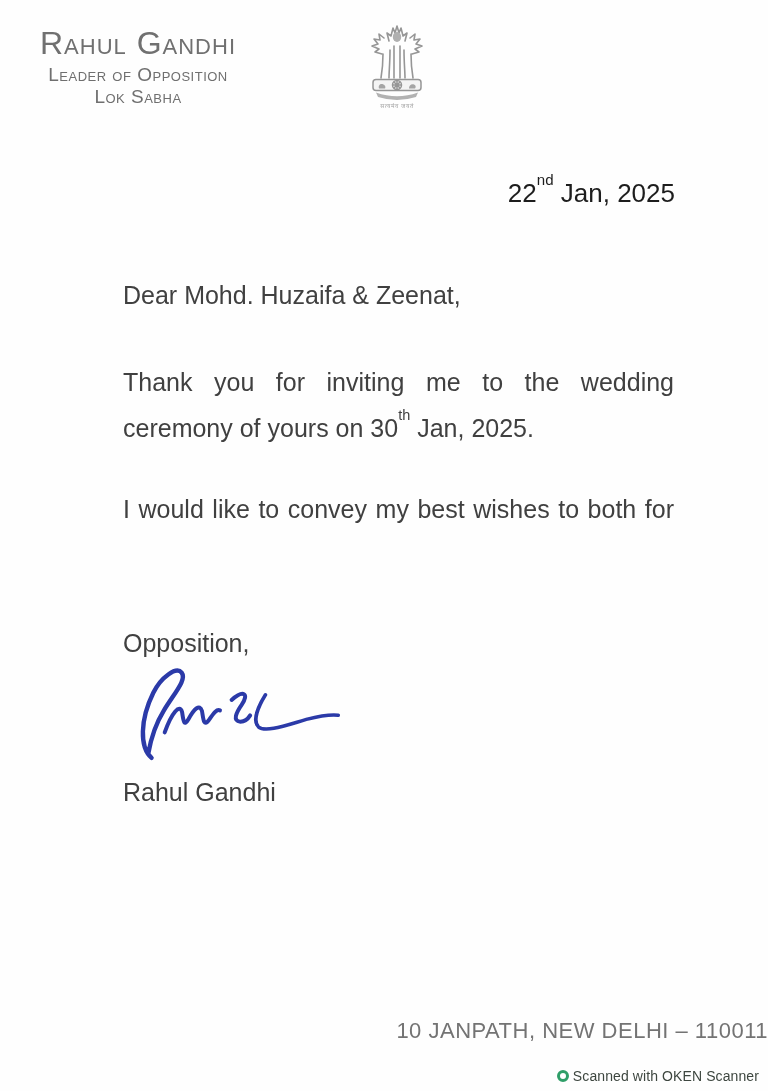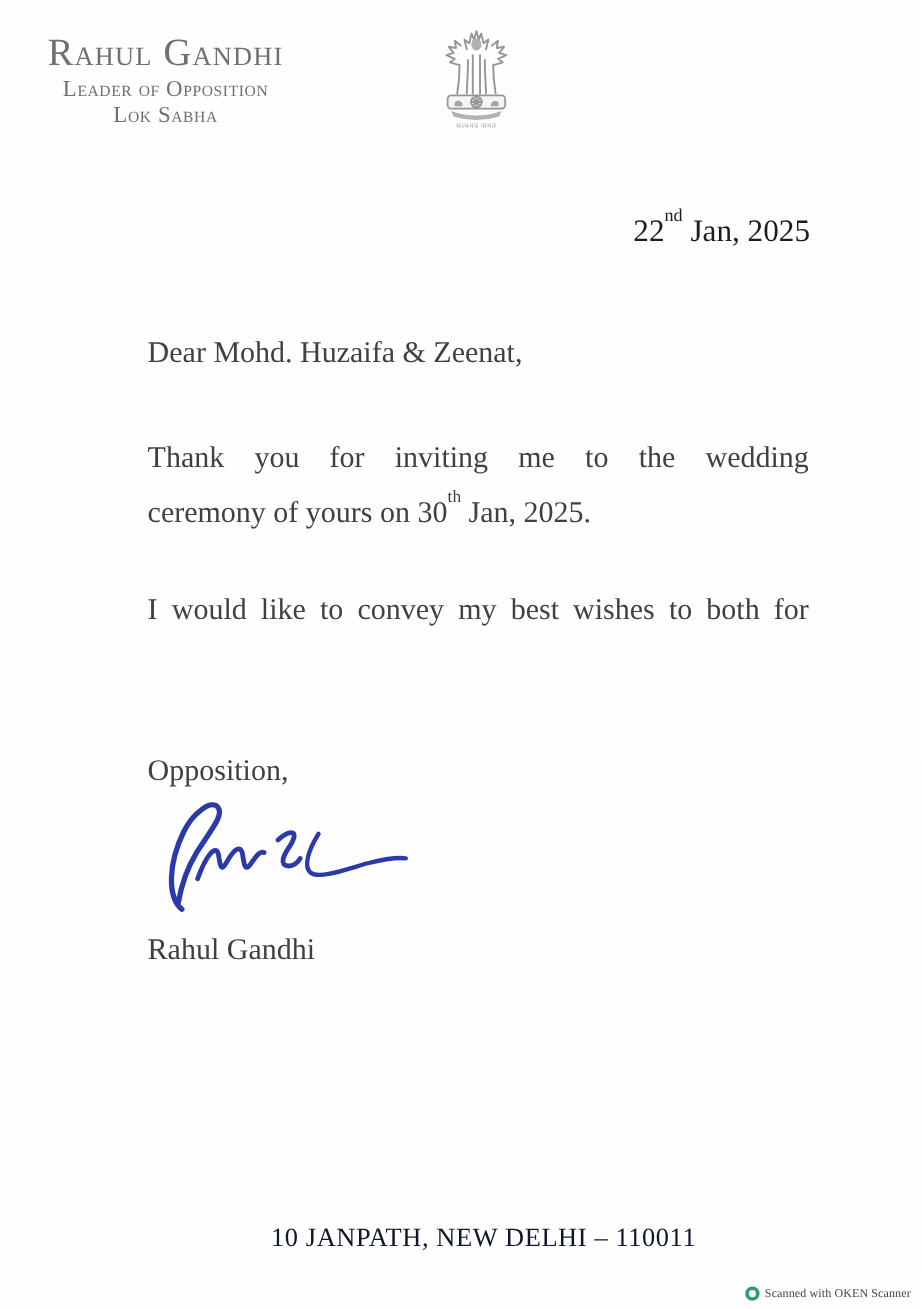--- a/index.html
+++ b/index.html
@@ -1,18 +1,18 @@
 <!DOCTYPE html>
 <html style="--ink: #2b3aa8; --scan-green: #2f9e68;"><head>
 <meta charset="utf-8">
 <style>
   html,body{margin:0;padding:0;background:#ffffff;}
   .page{
     position:relative;width:768px;height:1091px;background:#fefefe;overflow:hidden;
-    font-family:Liberation Serif, serif;color:#1c1c1c;
+    font-family:Liberation Sans, sans-serif;color:#1c1c1c;
   }
   
   .letterhead{position:absolute;left:30px;top:26px;width:216px;text-align:center;color:#6f6f6f;}
   .lh-name{font-variant:small-caps;font-size:32px;line-height:34px;letter-spacing:1px;color:#707070;}
   .lh-title{font-variant:small-caps;font-size:19px;line-height:20px;letter-spacing:.5px;margin-top:5px;}
   .lh-house{font-variant:small-caps;font-size:19px;line-height:20px;letter-spacing:.5px;margin-top:2px;}
   
   .emblem{position:absolute;left:366px;top:24px;width:62px;text-align:center;filter:blur(.35px) opacity(.92);}
   .emblem svg{display:block;margin:0 auto;}
   .emblem .motto{font-size:6px;line-height:7px;color:#9a9a9a;letter-spacing:.5px;margin-top:1px;
@@ -27,28 +27,28 @@
   .para2{top:486px;}
   .pline{line-height:46px;height:46px;white-space:nowrap;}
   .pline.justify{text-align:justify;text-align-last:justify;white-space:normal;}
   .closing{top:629px;}
   .signatory{top:778px;}
   
   .signature{position:absolute;left:120px;top:658px;transform:rotate(-2deg);}
   .signature path{stroke:var(--ink,#2b3aa8);fill:none;stroke-linecap:round;stroke-linejoin:round;}
   
   .footer-address{
-    position:absolute;left:0;right:0;top:1018px;text-align:center;padding-left:38px;
-    font-size:22px;letter-spacing:.5px;color:#0f172a;
+    position:absolute;left:0;right:0;top:1018px;text-align:right;padding-left:38px;
+    font-size:22px;letter-spacing:.5px;color:#737373;
   }
   
   .scan-badge{position:absolute;right:9px;bottom:7px;display:flex;align-items:center;gap:4px;}
   .scan-icon{width:10px;height:10px;border-radius:50%;background:#ffffff;
     border:3px solid var(--scan-green,#2f9e68);box-sizing:border-box;width:12px;height:12px;}
-  .scan-label{font-size:10px;color:#3d463f;letter-spacing:.1px;}
+  .scan-label{font-size:14px;color:#3d463f;letter-spacing:.1px;}
 </style>
 </head>
 <body>
 
 <div class="page">
 
   <header class="letterhead">
     <div class="lh-name">Rahul Gandhi</div>
     <div class="lh-title">Leader of Opposition</div>
     <div class="lh-house">Lok Sabha</div>

